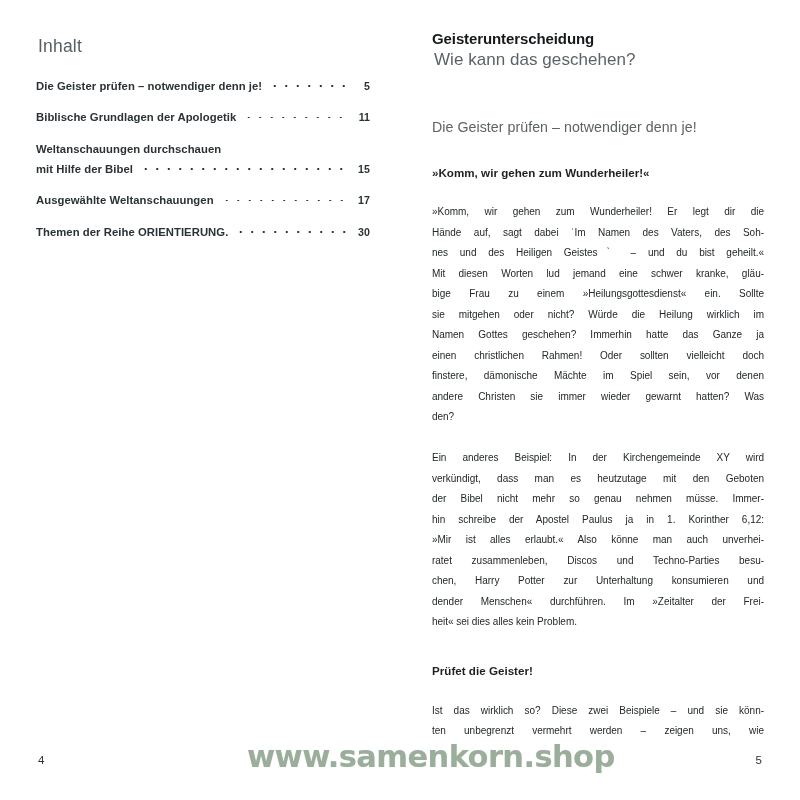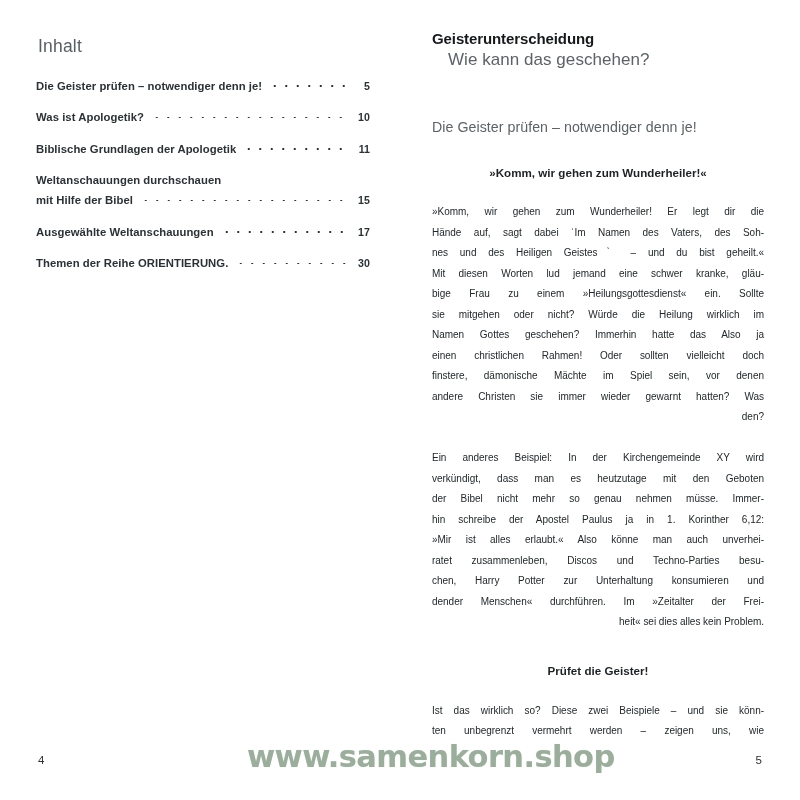--- a/index.html
+++ b/index.html
@@ -129,41 +129,40 @@
     letter-spacing: -0.1px;
     line-height: 1.15;
     margin: 0 0 3px 0;
   }
 
   .chapter-subtitle {
     font-size: 17px;
     font-weight: 400;
     color: #5c6367;
     line-height: 1.2;
-    margin: 0 0 48px 16px;
+    margin: 0 0 48px 2px;
     letter-spacing: 0.05px;
   }
 
   .section-heading {
     font-size: 14.2px;
     font-weight: 400;
     color: #5c6367;
     line-height: 1.25;
     margin: 0 0 29px 0;
     letter-spacing: 0.05px;
   }
 
   .sub-heading {
     font-size: 11.6px;
     font-weight: 700;
     color: #1d2124;
     line-height: 1.3;
     margin: 0 0 22px 0;
     letter-spacing: 0.02px;
-    text-align: center;
   }
   .sub-heading.second {
     margin-top: 30px;
     margin-bottom: 23px;
   }
 
   .body-par {
     font-size: 10px;
     font-weight: 400;
     color: #22282b;
@@ -177,21 +176,21 @@
   .body-par:last-of-type { margin-bottom: 0; }
 
   .body-par .ln { display: block; }
   
   .body-par .ln.j {
     text-align: justify;
     text-align-last: justify;
     white-space: nowrap;
   }
   .body-par .ln.last {
-    text-align: right;
+    text-align: left;
     white-space: nowrap;
   }
 
   
   .watermark {
     position: absolute;
     left: 247px;
     bottom: 26px;
     font-family: "DejaVu Sans", sans-serif;
     font-size: 30.5px;
@@ -214,25 +213,20 @@
     <h1 class="toc-title">Inhalt</h1>
 
     <ul class="toc-list">
 
       <li class="toc-entry">
         <span class="toc-label">Die Geister prüfen – notwendiger denn je!</span>
         <span class="toc-leader"></span>
         <span class="toc-page">5</span>
       </li>
 
-      <li class="toc-entry">
-        <span class="toc-label">Was ist Apologetik?</span>
-        <span class="toc-leader"></span>
-        <span class="toc-page">10</span>
-      </li>
 
       <li class="toc-entry">
         <span class="toc-label">Biblische Grundlagen der Apologetik</span>
         <span class="toc-leader"></span>
         <span class="toc-page">11</span>
       </li>
 
       <li class="toc-entry wrap-first noleader">
         <span class="toc-label">Weltanschauungen durchschauen</span>
         <span class="toc-leader"></span>
@@ -272,21 +266,21 @@
 
     <h4 class="sub-heading">»Komm, wir gehen zum Wunderheiler!«</h4>
 
     <p class="body-par">
       <span class="ln j">»Komm, wir gehen zum Wunderheiler! Er legt dir die</span>
       <span class="ln j">Hände auf, sagt dabei ˈIm Namen des Vaters, des Soh-</span>
       <span class="ln j">nes und des Heiligen Geistesˋ – und du bist geheilt.«</span>
       <span class="ln j">Mit diesen Worten lud jemand eine schwer kranke, gläu-</span>
       <span class="ln j">bige Frau zu einem »Heilungsgottesdienst« ein. Sollte</span>
       <span class="ln j">sie mitgehen oder nicht? Würde die Heilung wirklich im</span>
-      <span class="ln j">Namen Gottes geschehen? Immerhin hatte das Also ja</span>
+      <span class="ln j">Namen Gottes geschehen? Immerhin hatte das Ganze ja</span>
       <span class="ln j">einen christlichen Rahmen! Oder sollten vielleicht doch</span>
       <span class="ln j">finstere, dämonische Mächte im Spiel sein, vor denen</span>
       <span class="ln j">andere Christen sie immer wieder gewarnt hatten? Was</span>
       <span class="ln last">den?</span>
     </p>
 
     <p class="body-par">
       <span class="ln j">Ein anderes Beispiel: In der Kirchengemeinde XY wird</span>
       <span class="ln j">verkündigt, dass man es heutzutage mit den Geboten</span>
       <span class="ln j">der Bibel nicht mehr so genau nehmen müsse. Immer-</span>

